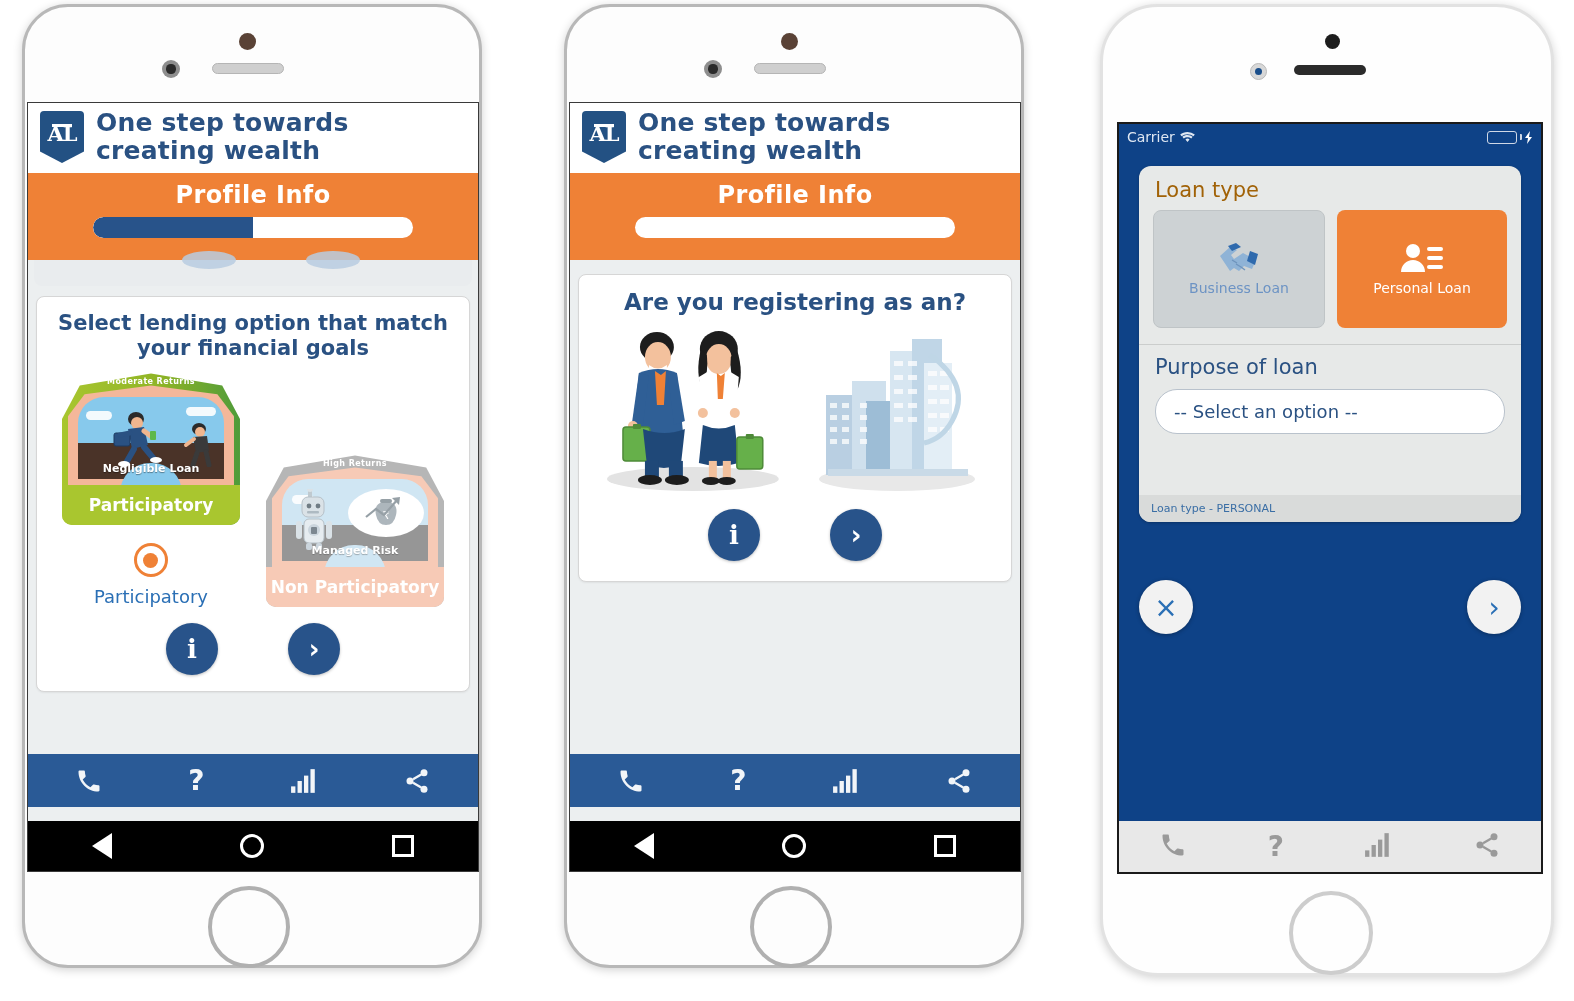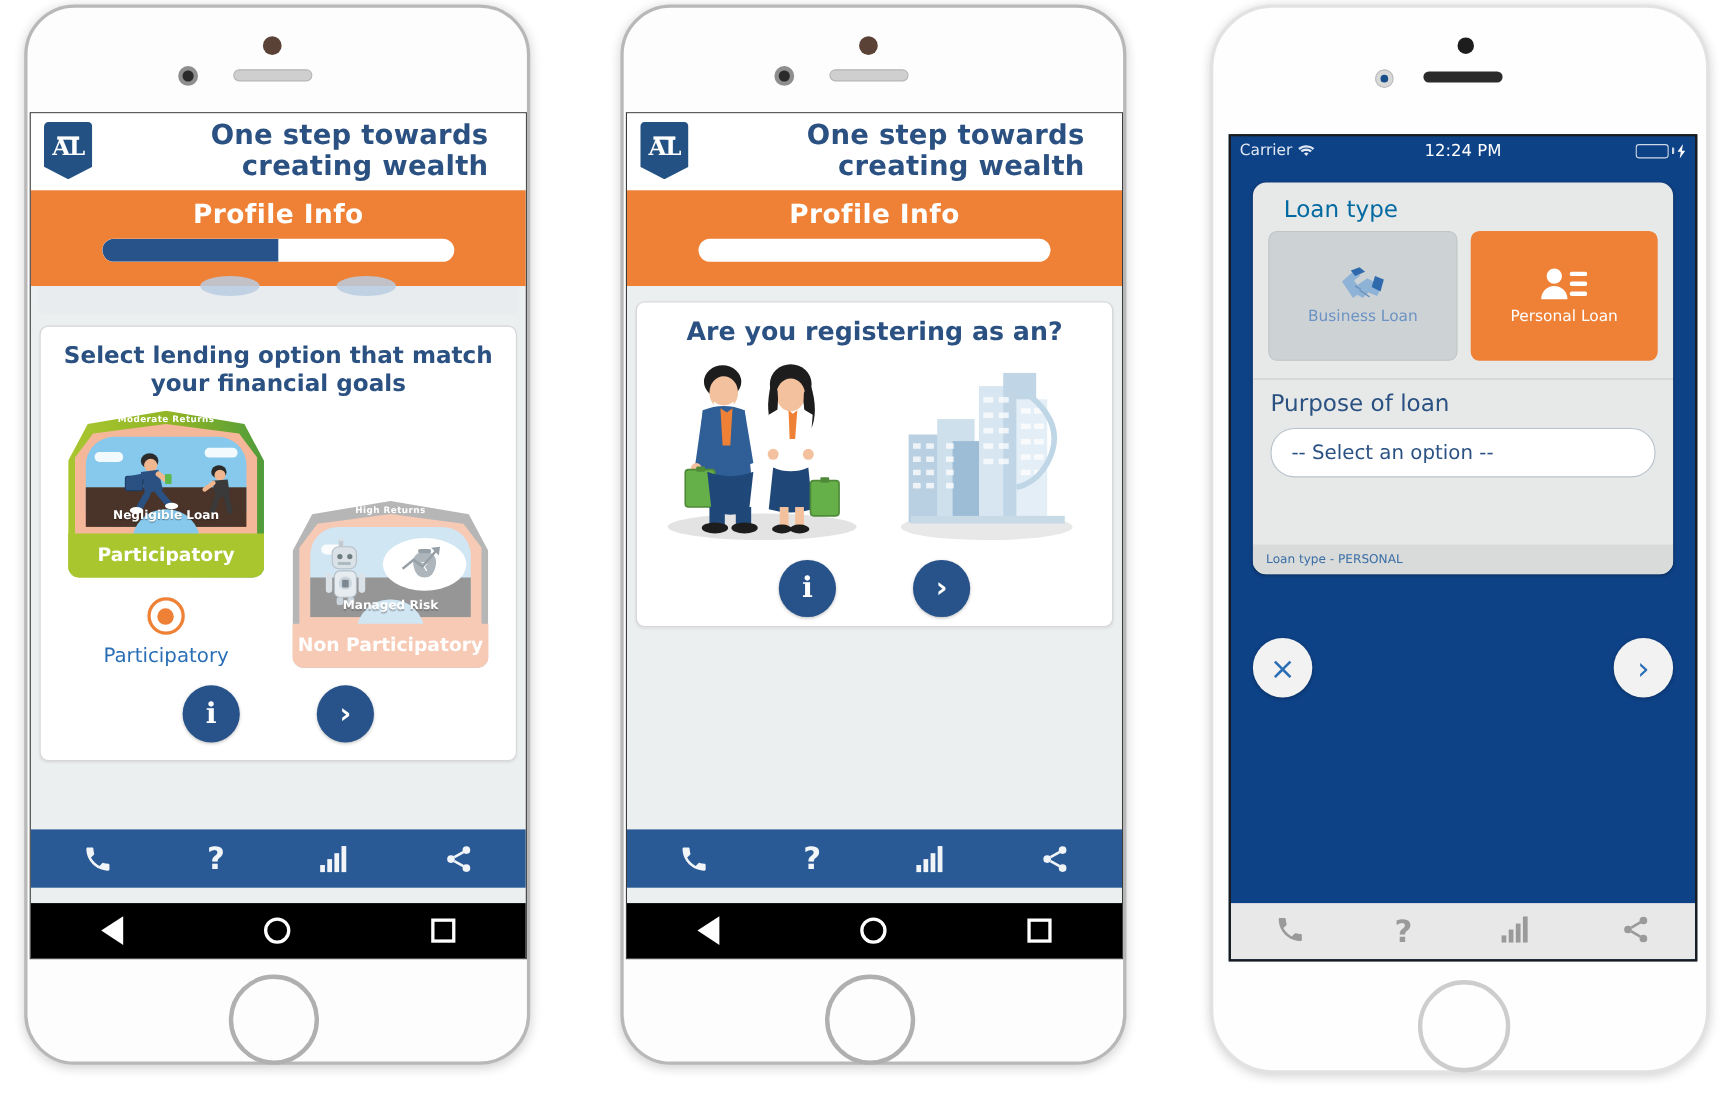--- a/index.html
+++ b/index.html
@@ -56,21 +56,21 @@
     display:flex; align-items:center; justify-content:center;
     color:#ffffff; font-size: 21px; font-weight: bold;
     letter-spacing: -1px;
     font-family: "DejaVu Serif", serif;
     padding-bottom: 8px;
   }
   .logo-shield .bar {
     position:absolute; left: 12px; right: 12px; top: 13px; height: 2.5px; background:#ffffff;
   }
   .app-title {
-    flex: 1; text-align: right;
+    flex: 1; text-align: left;
     color: #2a5182;
     font-size: 25px; font-weight: bold;
     line-height: 1.12;
     letter-spacing: 0.2px;
     padding-right: 24px;
   }
 
   
   .step-bar { background: #ef8136; padding: 8px 0 22px 0; }
   .step-title {
@@ -221,21 +221,21 @@
     width: 30px; height: 13px; border:1px solid #cfd8e6; border-radius:3px; padding:1px;
   }
   .ios-status .batt .lvl { height:100%; background:#3dbd3d; border-radius:1px; }
   .ios-status .batt .nub { width:2px;height:6px;background:#cfd8e6;border-radius:0 1px 1px 0; }
 
   .ios-body { background:#0e4287; padding: 16px 20px 0 20px; height: calc(100% - 26px); position:relative; }
   .ios-panel {
     background:#e7e9e8; border-radius: 12px; overflow:hidden;
     box-shadow: 0 1px 3px rgba(0,0,0,.25);
   }
-  .ios-sec-title { color:#0369a1; font-size: 21px; padding: 12px 16px 8px 16px; margin-left: 12px; }
+  .ios-sec-title { color:#a16207; font-size: 21px; padding: 12px 16px 8px 16px; }
   .loan-types { display:flex; gap: 12px; padding: 0 14px 16px 14px; }
   .loan-card {
     flex:1; border-radius: 8px; height: 118px;
     display:flex; flex-direction:column; align-items:center; justify-content:center;
     text-align:center; padding: 6px 4px; gap: 6px;
   }
   .loan-card.selected { background:#ef8136; color:#ffffff; }
   .loan-card.unselected { background:#cdd2d4; color:#6c93c4; border:1px solid #bfc4c6; }
   .loan-card .lbl { font-size: 14px; line-height: 1.15; }
   .ios-divider { height:1px; background:#cbcdcc; margin: 0 0; }
@@ -448,21 +448,21 @@
         <div class="app-title">One step towards creating wealth</div>
       </div>
 
       <div class="step-bar">
         <div class="step-title">Profile Info</div>
         <div class="progress-track">
           <div class="progress-fill" id="p2-progress" style="width: 0%;"></div>
         </div>
       </div>
 
-      <div class="card" style="margin-top:14px; padding-bottom:8px;">
+      <div class="card" style="margin-top:14px; padding-bottom:20px;">
         <div class="card-title" style="font-size:23px; margin-bottom:6px;">Are you registering as an?</div>
 
         <div class="reg-row">
           <div class="reg-col">
             <svg width="192" height="168" viewBox="0 0 192 168">
               <ellipse cx="96" cy="154" rx="86" ry="12" fill="#e3e3e3"></ellipse>
 
               <ellipse cx="60" cy="22" rx="17" ry="15" fill="#1d1d1d"></ellipse>
               <ellipse cx="61" cy="32" rx="13" ry="15" fill="#f3c19d"></ellipse>
               <path d="M52 40 q9 7 18 0 l0 8 q-9 6 -18 0 Z" fill="#ffffff"></path>
@@ -599,21 +599,20 @@
 
     <div class="screen ios" style="left:14px; top:115px; width:426px; height:752px;">
 
       <div class="ios-status">
         <span class="carrier">
           <span>Carrier</span>
           <svg width="15" height="12" viewBox="0 0 16 12" fill="currentColor">
               <path d="M8 11.2l2.2-2.6a3.4 3.4 0 00-4.4 0zM8 6.2c1.5 0 2.9.5 4 1.4l1.5-1.8A8.5 8.5 0 008 3.8c-2.1 0-4 .7-5.5 2l1.5 1.8c1.1-.9 2.5-1.4 4-1.4zM8 .6c-3 0-5.7 1-7.8 2.8L1.7 5.2A10.5 10.5 0 018 3c2.4 0 4.6.8 6.3 2.2l1.5-1.8A12.3 12.3 0 008 .6z"></path>
             </svg>
         </span>
-        <span class="clock">12:24 PM</span>
         <span class="batt">
           <span class="shell"><span class="lvl" id="batt-level" style="width: 90%;"></span></span>
           <span class="nub"></span>
           <svg width="8" height="13" viewBox="0 0 8 13" fill="#ffffff">
               <path d="M5 0L0 7h3l-1 6 5-7H4z"></path>
             </svg>
         </span>
       </div>
 
       <div class="ios-body">

